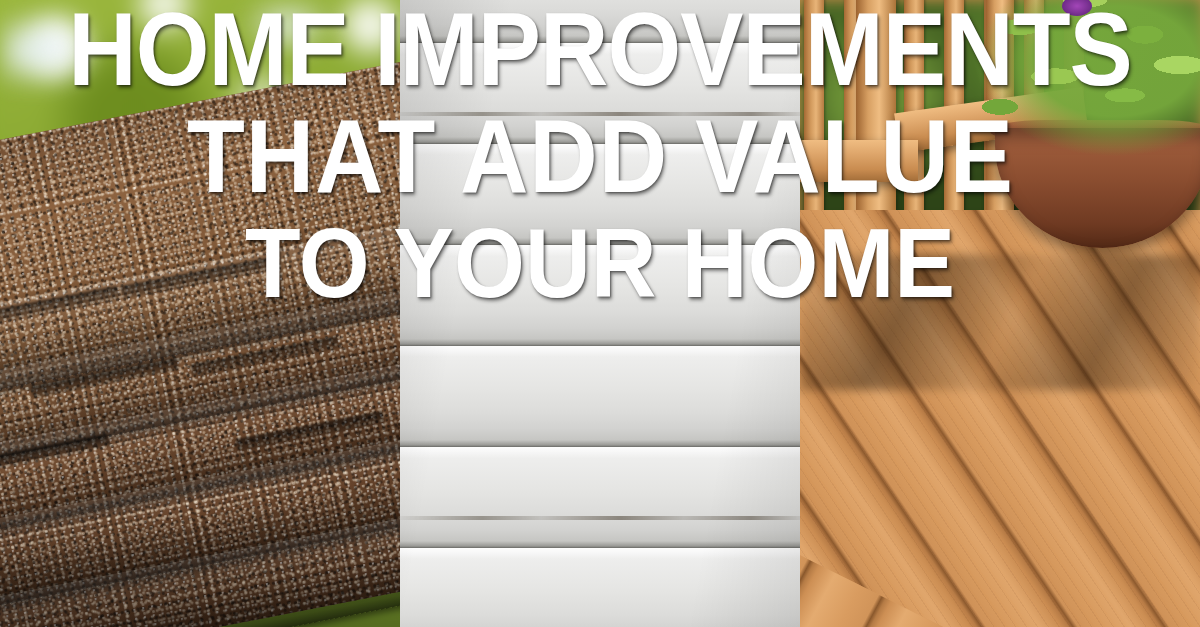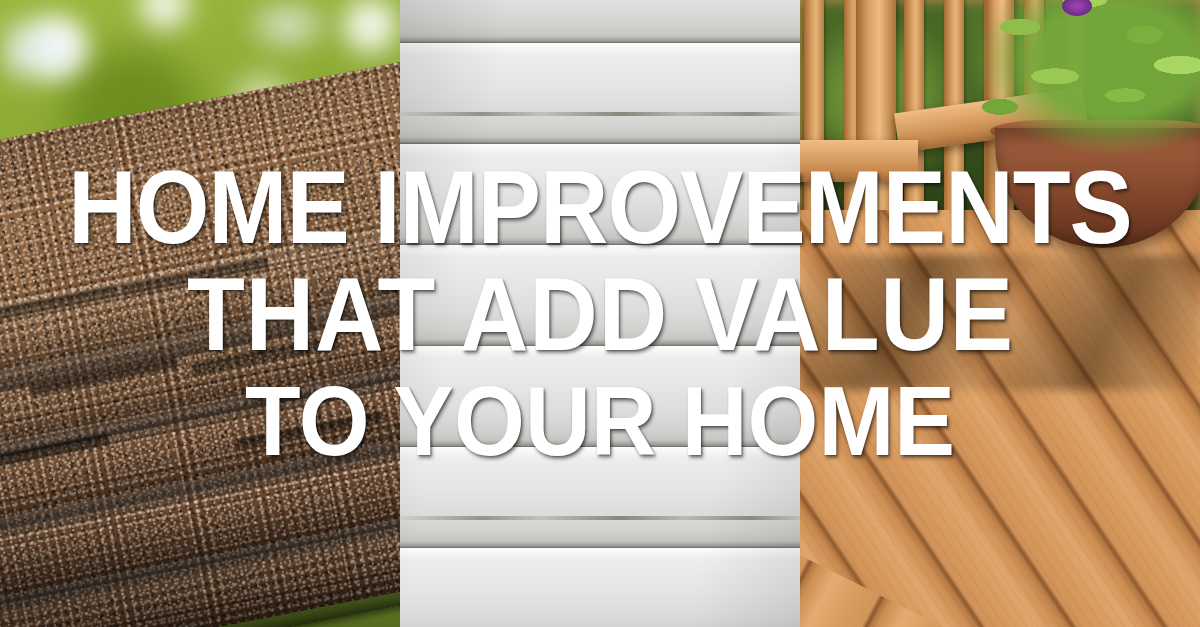--- a/index.html
+++ b/index.html
@@ -250,21 +250,21 @@
     filter: blur(3px);
   }
 
   
   #headline {
     position: absolute;
     left: 0; right: 0; top: 0; bottom: 0;
     display: flex;
     flex-direction: column;
     align-items: center;
-    justify-content: center;
+    justify-content: flex-start;
     pointer-events: none;
   }
   .hl-line {
     color: #ffffff;
     font-weight: bold;
     text-transform: uppercase;
     white-space: nowrap;
     line-height: .98;
     letter-spacing: -1px;
     text-shadow:

